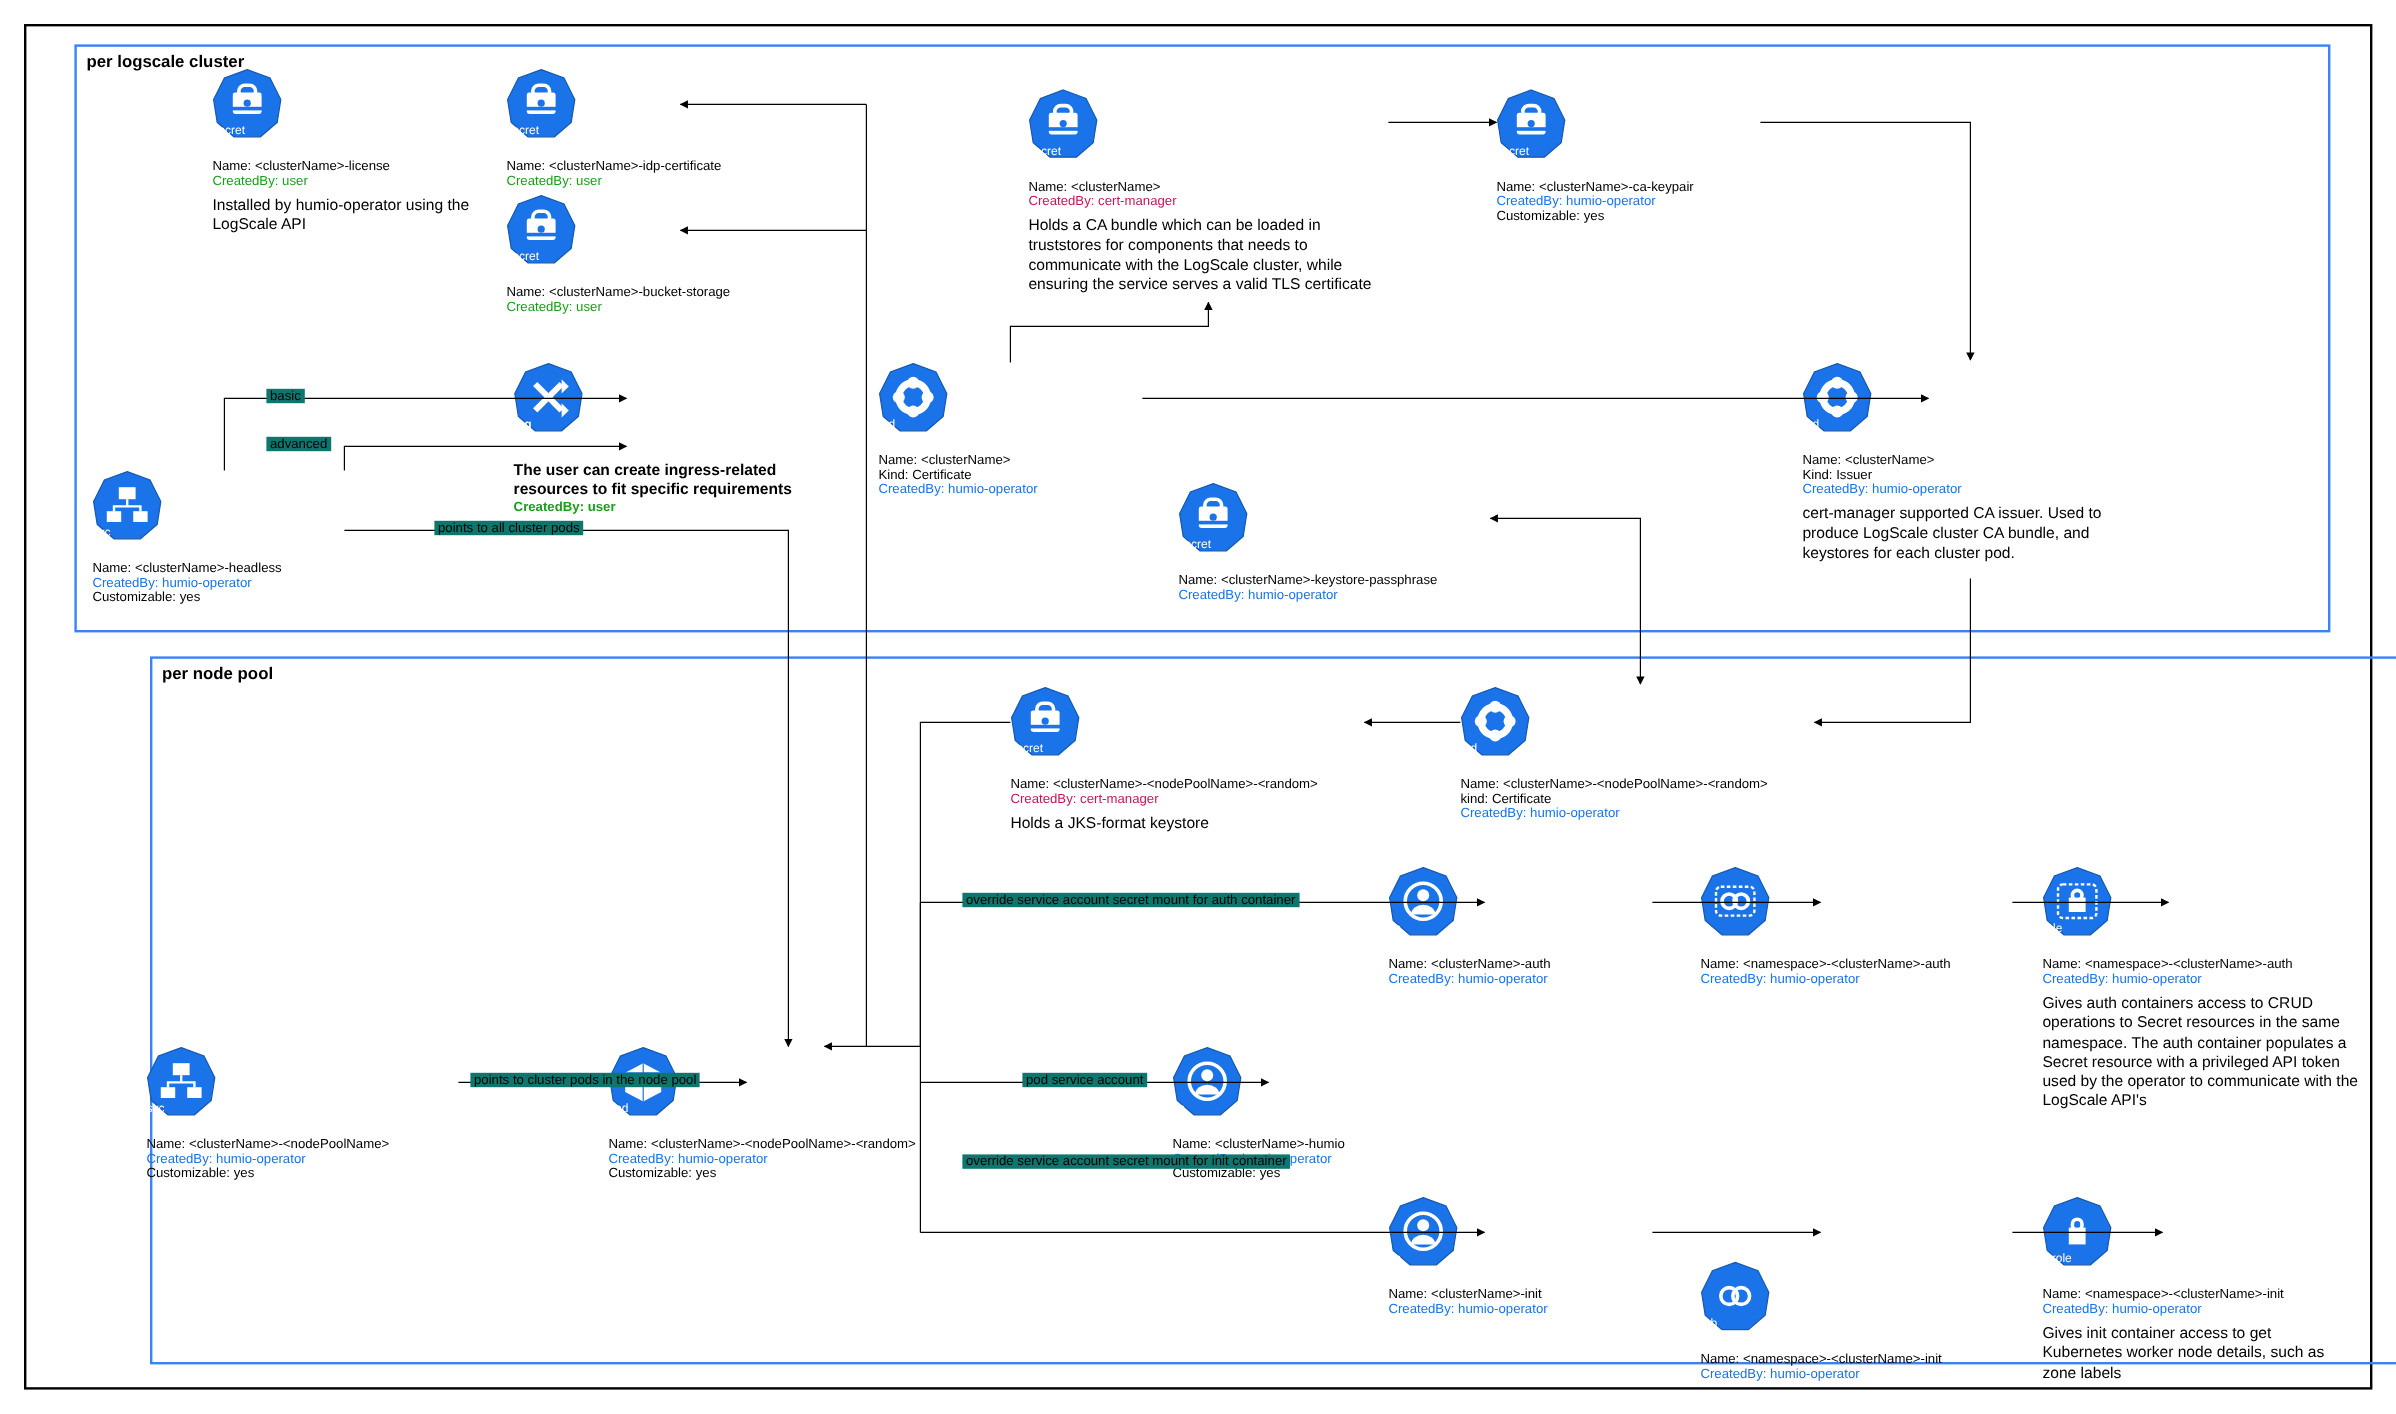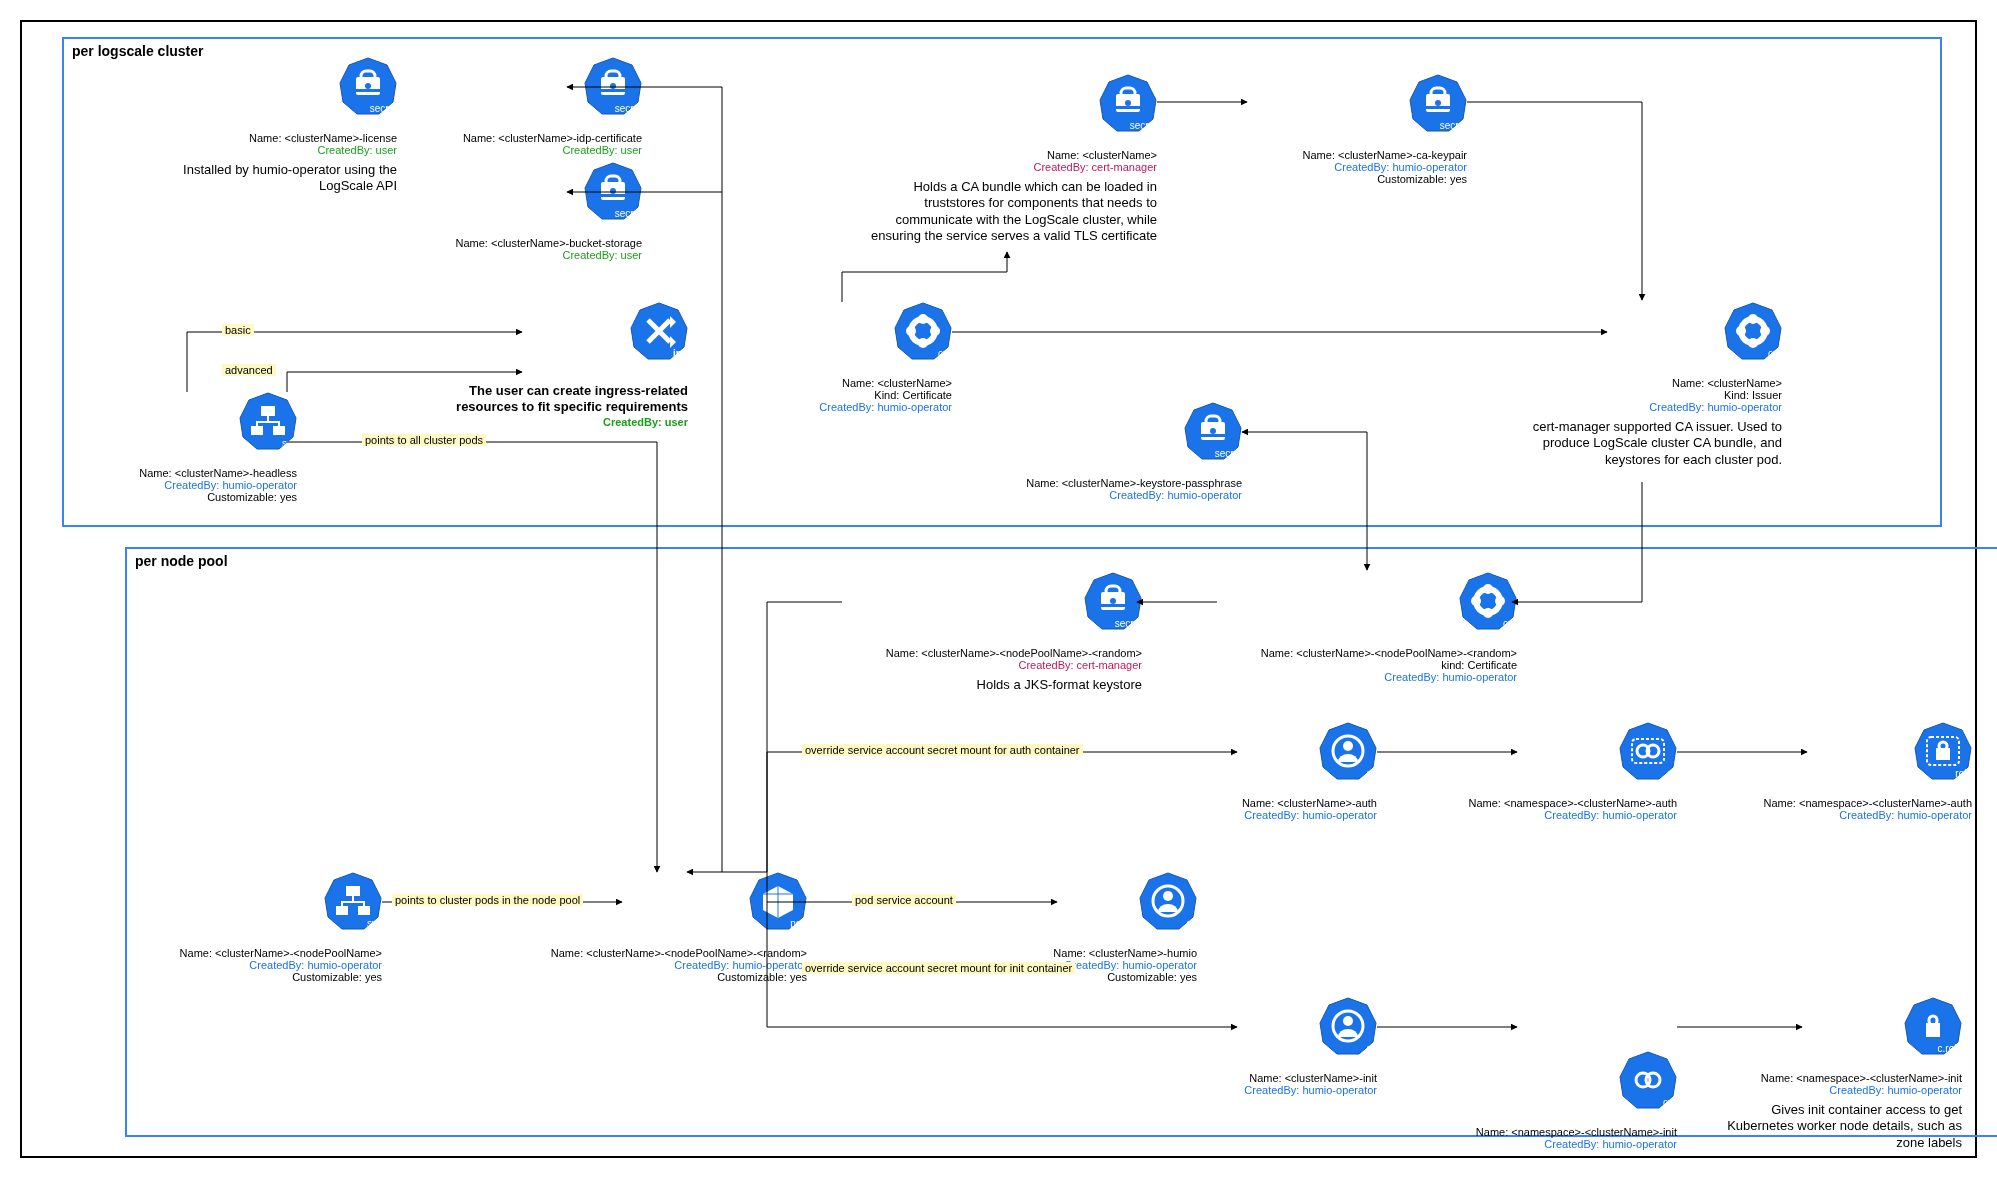--- a/index.html
+++ b/index.html
@@ -26,41 +26,41 @@
   }
   .group-label {
     position: absolute;
     top: 4px;
     left: 8px;
     font-weight: bold;
     font-size: 14px;
   }
   .node {
     position: absolute;
-    text-align: right;
+    text-align: left;
     width: 220px;
   }
   .node .icon {
     width: 58px;
     height: 58px;
     margin: 0 auto 4px;
   }
   .node .name { font-size: 11px; color:#000; }
   .node .kind { font-size: 11px; color:#000; }
   .node .created { font-size: 11px; }
   .node .custom { font-size: 11px; color:#000; }
   .node .desc { font-size: 13px; color:#000; margin-top:6px; line-height:1.25;}
   .by-user { color: #1a9e1a; }
   .by-hop { color: #1a73e8; }
   .by-cm { color: #c2185b; }
   svg.conn { position:absolute; top:0; left:0; pointer-events:none; }
   .edge-label {
     position:absolute;
     font-size:11px;
-    background:#fef9c3;
+    background:#0f766e;
     padding:0 3px;
     white-space:nowrap;
   }
 </style>
 </head>
 <body>
 
 <svg width="0" height="0" style="position:absolute">
   <defs>
     <g id="nonagon">
@@ -298,20 +298,21 @@
     <div class="created by-hop">CreatedBy: humio-operator</div>
   </div>
 
   <div class="node" style="left:1680px; top:700px; width:270px;">
     <svg class="icon">
         <use href="#ic-role"></use>
       </svg>
     <div style="font-size:10px;color:#fff;position:relative;top:-18px">role</div>
     <div class="name">Name: &lt;namespace&gt;-&lt;clusterName&gt;-auth</div>
     <div class="created by-hop">CreatedBy: humio-operator</div>
+    <div class="desc">Gives auth containers access to CRUD operations to Secret resources in the same namespace. The auth container populates a Secret resource with a privileged API token used by the operator to communicate with the LogScale API's</div>
   </div>
 
   <div class="node" style="left:955px; top:850px;">
     <svg class="icon">
         <use href="#ic-sa"></use>
       </svg>
     <div style="font-size:10px;color:#fff;position:relative;top:-18px">sa</div>
     <div class="name">Name: &lt;clusterName&gt;-humio</div>
     <div class="created by-hop">CreatedBy: humio-operator</div>
     <div class="custom">Customizable: yes</div>

